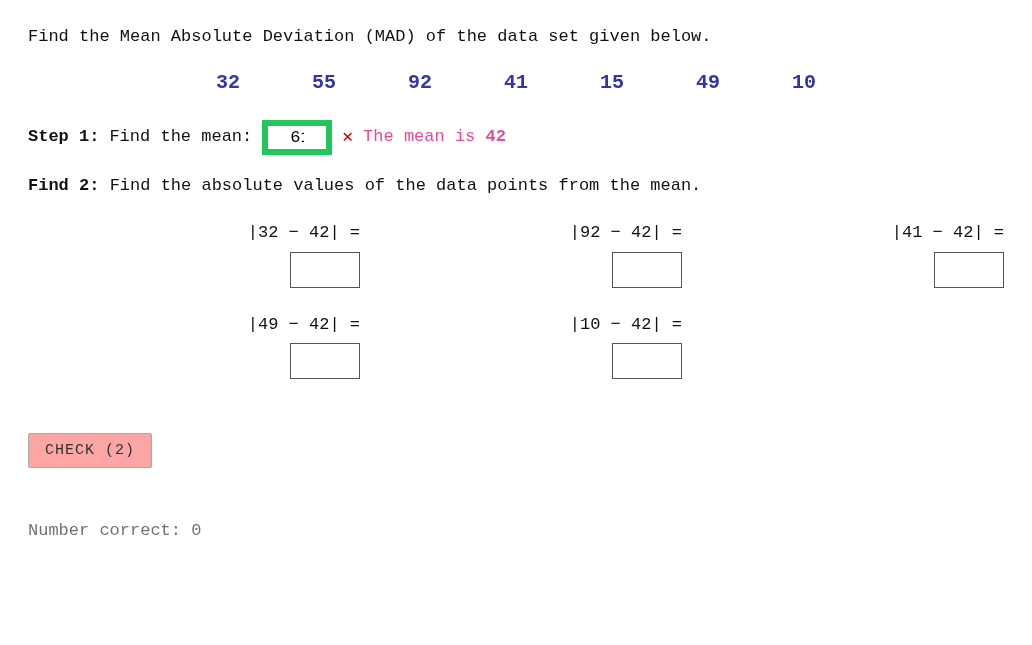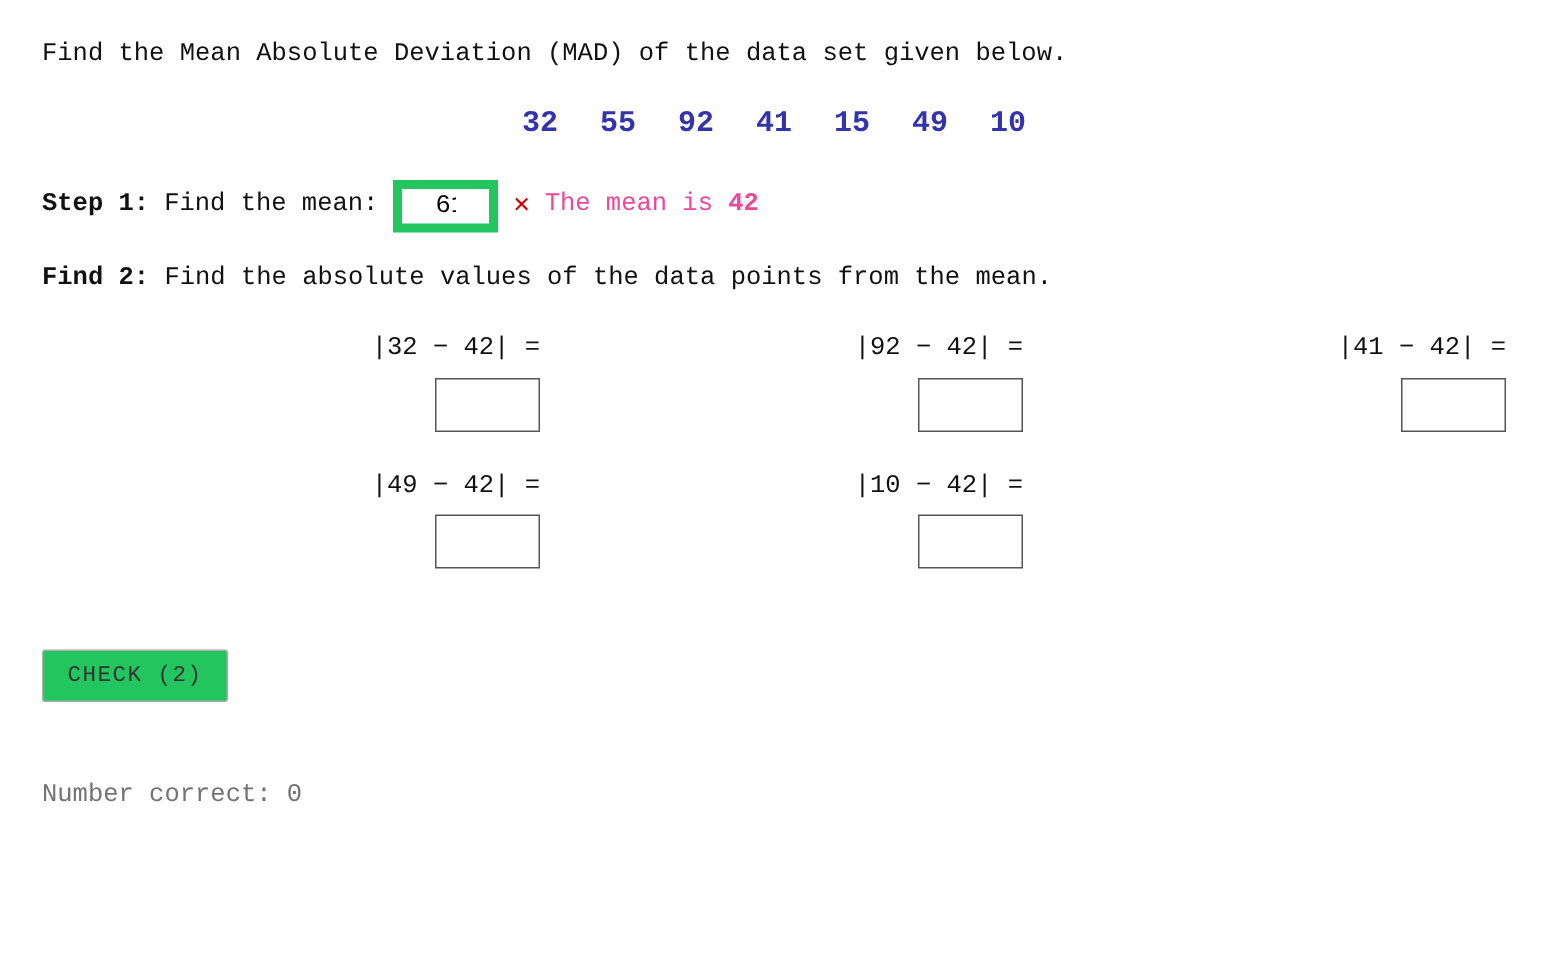--- a/index.html
+++ b/index.html
@@ -14,21 +14,21 @@
     }
 
     .instructions {
       font-size: 17px;
       margin-bottom: 18px;
     }
 
     .data-set {
       display: flex;
       justify-content: center;
-      gap: 28px;
+      gap: 72px;
       margin-bottom: 22px;
     }
 
     .data-value {
       color: #3333aa;
       font-size: 20px;
       font-weight: bold;
     }
 
     .step1-row {
@@ -93,21 +93,21 @@
     .abs-input {
       border: 1px solid #555;
       padding: 2px 6px;
       font-size: 17px;
       font-family: 'Courier New', Courier, monospace;
       width: 70px;
       height: 36px;
     }
 
     .check-btn {
-      background: #22c55e;
+      background: #fca5a5;
       border: 1px solid #aaa;
       padding: 8px 16px;
       font-size: 15px;
       font-family: 'Courier New', Courier, monospace;
       cursor: pointer;
       letter-spacing: 1px;
       color: #333;
       border-radius: 2px;
       margin-bottom: 40px;
     }

